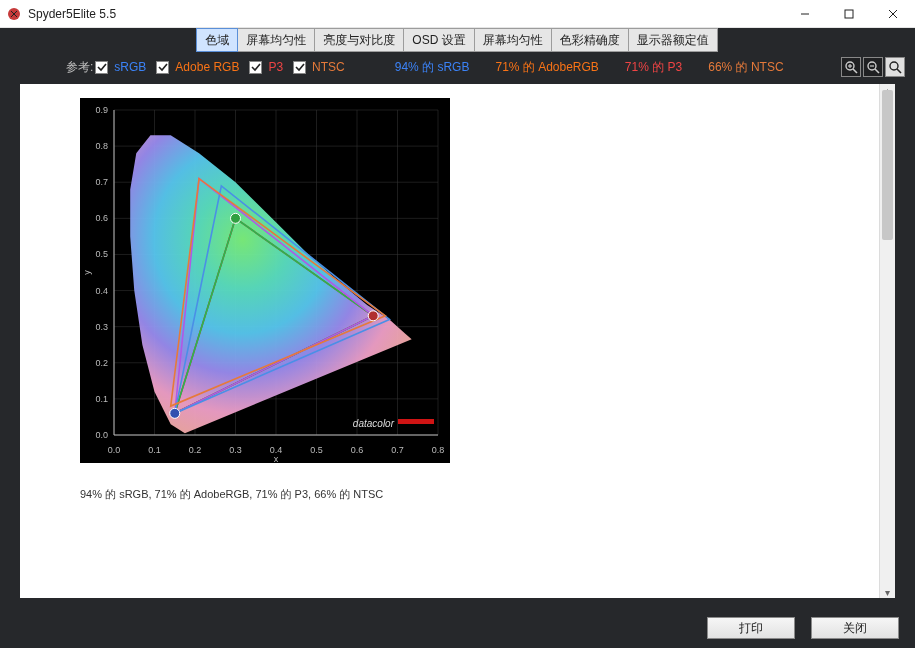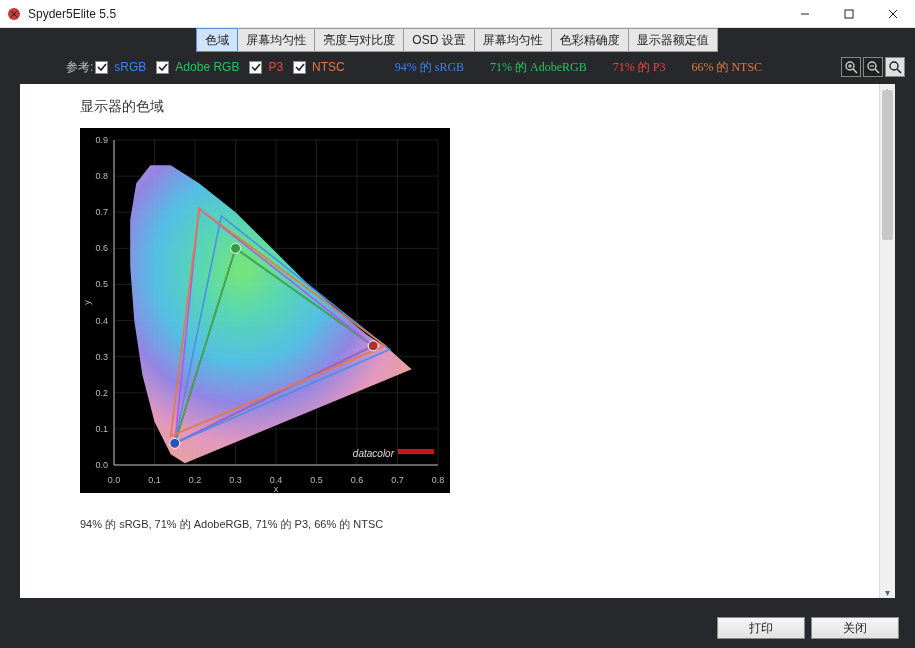--- a/index.html
+++ b/index.html
@@ -86,24 +86,24 @@
     width: 13px; height: 13px;
     background: #fff;
     border: 1px solid #888;
     display: inline-flex; align-items: center; justify-content: center;
     margin-right: 2px;
   }
   .chk svg { display: block; }
   .ref-item { display: flex; align-items: center; margin-right: 10px; cursor: pointer; }
   .ref-item .name { margin-left: 4px; }
   .c-srgb { color: #3b82f6; }
-  .c-argb { color: #22c55e; }
+  .c-argb { color: #f97316; }
   .c-p3   { color: #ef4444; }
   .c-ntsc { color: #e67a3a; }
-  .pcts { display: flex; gap: 26px; margin-left: 40px; font-family: Liberation Serif, serif; }
+  .pcts { display: flex; gap: 26px; margin-left: 40px; }
   .pcts span { white-space: nowrap; }
   .zoomgrp { margin-left: auto; display: flex; gap: 2px; }
   .zbtn {
     width: 20px; height: 20px;
     border: 1px solid #888;
     background: #1f2022;
     display: flex; align-items: center; justify-content: center;
     cursor: pointer;
   }
   .zbtn.sel { background: #e0e0e0; }
@@ -164,21 +164,21 @@
   .vscroll .uarr { top: -2px; }
   .vscroll .darr { bottom: -2px; }
 
   
   .footer {
     height: 40px;
     display: flex;
     align-items: center;
     justify-content: flex-end;
     padding-right: 16px;
-    gap: 6px;
+    gap: 16px;
   }
   .btn {
     width: 88px; height: 22px;
     background: linear-gradient(#f6f6f6, #e2e2e2);
     border: 1px solid #8a8a8a;
     color: #222;
     font-size: 12px;
     display: flex; align-items: center; justify-content: center;
     cursor: pointer;
   }
@@ -287,21 +287,20 @@
         <svg width="14" height="14" viewBox="0 0 14 14">
             <circle cx="6" cy="6" r="4" fill="none" stroke="#222" stroke-width="1.4"></circle>
             <line x1="9" y1="9" x2="13" y2="13" stroke="#222" stroke-width="1.6"></line>
           </svg>
       </div>
     </div>
   </div>
 
   <div class="content-outer">
     <div class="content-inner">
-      <h3>显示器的色域</h3>
       <div class="chart-wrap">
         <svg id="chart" width="370" height="365" viewBox="0 0 370 365">
             <rect x="0" y="0" width="370" height="365" fill="#000"></rect>
             <line x1="34" y1="337" x2="34" y2="12" stroke="#3a3a3a" stroke-width="0.5"></line>
             <text x="34" y="355" fill="#bbb" font-size="9" text-anchor="middle">0.0</text>
             <line x1="74.5" y1="337" x2="74.5" y2="12" stroke="#3a3a3a" stroke-width="0.5"></line>
             <text x="74.5" y="355" fill="#bbb" font-size="9" text-anchor="middle">0.1</text>
             <line x1="115" y1="337" x2="115" y2="12" stroke="#3a3a3a" stroke-width="0.5"></line>
             <text x="115" y="355" fill="#bbb" font-size="9" text-anchor="middle">0.2</text>
             <line x1="155.5" y1="337" x2="155.5" y2="12" stroke="#3a3a3a" stroke-width="0.5"></line>

